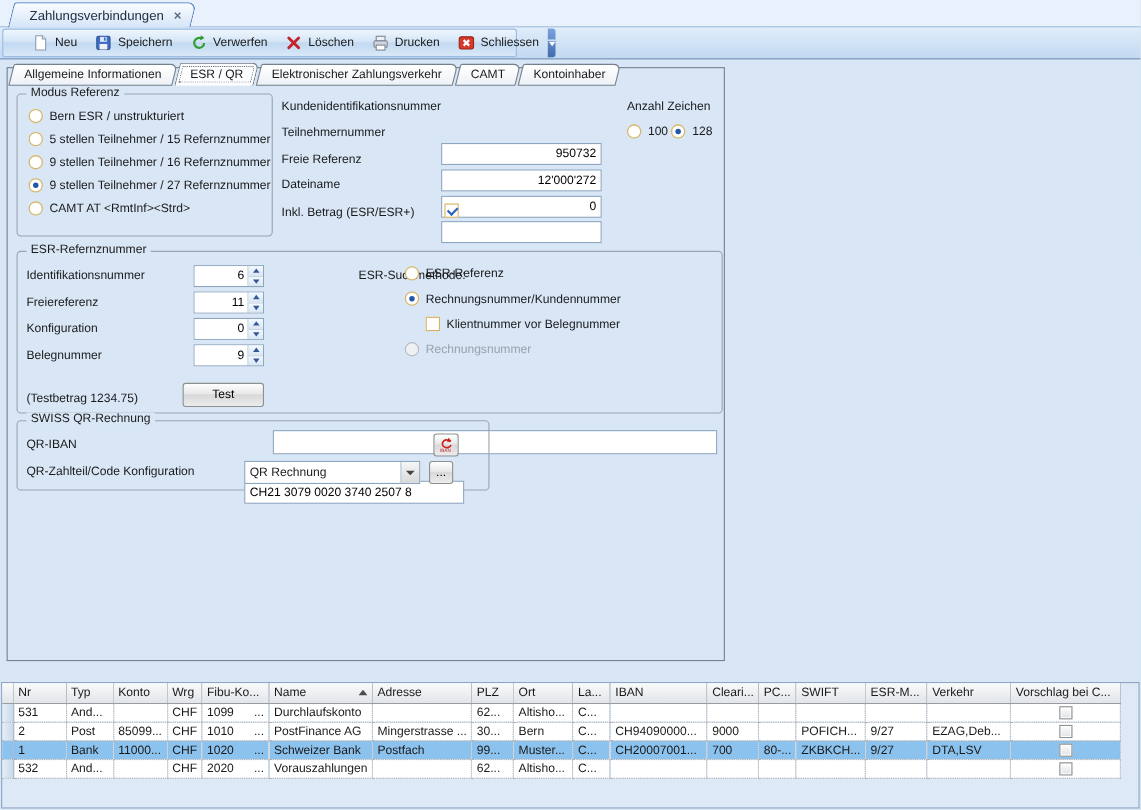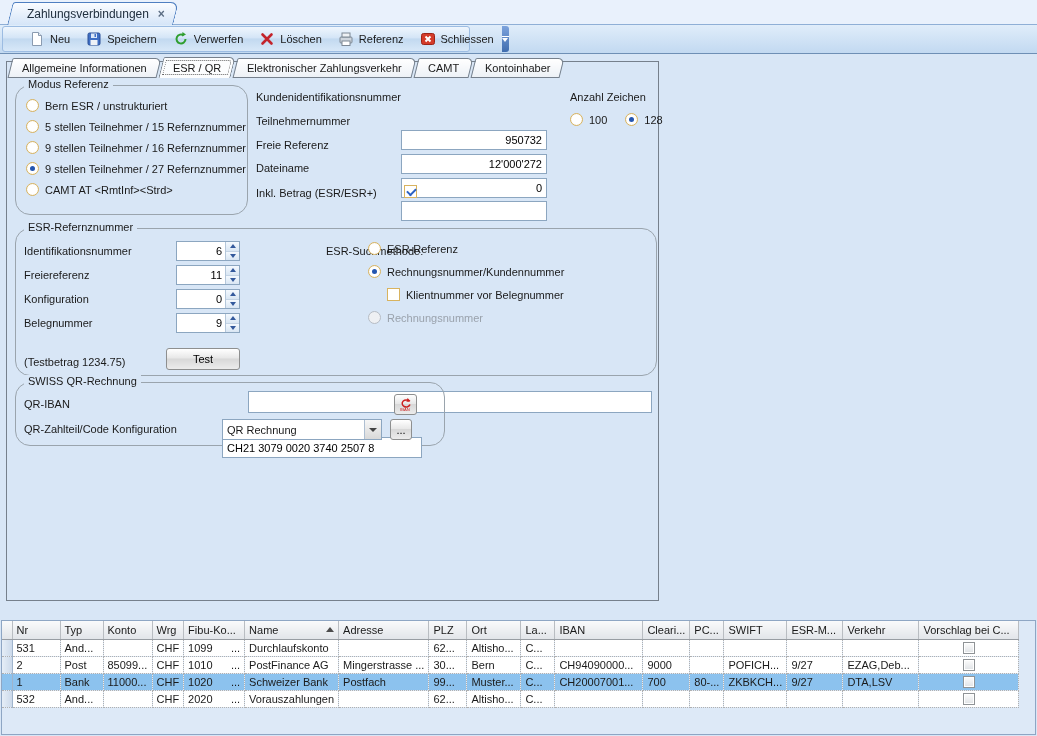--- a/index.html
+++ b/index.html
@@ -45,21 +45,21 @@
   .ptab { height:20px; margin-top:1px; padding:0 11px; display:flex; align-items:center;
     background:linear-gradient(#ffffff,#edf1f6);
     border:1px solid #76808c; border-radius:2px 6px 0 0;
     transform:skewX(-14deg); margin-right:2px; }
   .ptab > span { transform:skewX(14deg); white-space:nowrap; }
   .ptab.active { height:21px; margin-top:0; background:#fcfdfe; border-bottom:none;
     outline:1px dotted #666; outline-offset:-4px; }
   
   .tab-panel { position:absolute; left:6px; top:61px; width:653px; height:540px;
     border:1px solid #76808c; z-index:1; }
-  .groupbox { position:absolute; border:1px solid #9aa4ad; border-radius:15px; }
+  .groupbox { position:absolute; border:1px solid #9aa4ad; border-radius:4px; }
   .gb-legend { position:absolute; top:-8px; left:8px; background:#d8e6f6; padding:0 4px;
     white-space:nowrap; }
   .lbl { position:absolute; white-space:nowrap; }
   .tb-input { position:absolute; height:20px; border:1px solid #8ca6c0; background:#fff;
     font:11px "Liberation Sans",sans-serif; padding:0 4px;margin-top:43px; }
   .num { text-align:right; }
   
   .opt-row { display:flex; align-items:center; gap:6px; white-space:nowrap; }
   .radio { width:13px; height:13px; border-radius:50%; border:1px solid #d8b35f;
     background:radial-gradient(#ffffff 55%, #f3ecd9); flex:0 0 13px; position:relative; }
@@ -167,21 +167,21 @@
             <path d="M3.5 3.5 L12.5 12.5 M12.5 3.5 L3.5 12.5" stroke="#c3242c" stroke-width="2.6" stroke-linecap="round"></path>
           </svg>
           <span>Löschen</span>
         </div>
         <div class="tb-btn">
           <svg viewBox="0 0 16 16">
             <rect x="2" y="6" width="12" height="6" rx="1" fill="#cfd6de" stroke="#7d8894"></rect>
             <rect x="4" y="2" width="8" height="4" fill="#eef1f4" stroke="#7d8894"></rect>
             <rect x="4" y="10" width="8" height="4.5" fill="#fff" stroke="#7d8894"></rect>
           </svg>
-          <span>Referenz</span>
+          <span>Drucken</span>
         </div>
         <div class="tb-btn">
           <svg viewBox="0 0 16 16">
             <rect x="1.5" y="2.5" width="13" height="11" rx="2" fill="#d43b2a" stroke="#9c2418"></rect>
             <path d="M5.5 5.5 l5 5 M10.5 5.5 l-5 5" stroke="#fff" stroke-width="2"></path>
           </svg>
           <span>Schliessen</span>
         </div>
       </div>
     <div class="tb-overflow">
@@ -243,21 +243,21 @@
   <span class="lbl" style="left:249px; top:53px;">Teilnehmernummer</span>
   <input class="tb-input num" style="left: 394px; top: 49px; width: 146px;" value="12'000'272">
 
   <span class="lbl" style="left:249px; top:77px;">Freie Referenz</span>
   <input class="tb-input num" style="left: 394px; top: 73px; width: 146px;" value="0">
 
   <span class="lbl" style="left:249px; top:100px;">Dateiname</span>
   <input class="tb-input" style="left: 394px; top: 96px; width: 146px;" value="">
 
   <span class="lbl" style="left:563px; top:29px;">Anzahl Zeichen</span>
-  <div id="anzahl-options" style="position:absolute; left:563px; top:51px; display:flex; gap:18px;">
+  <div id="anzahl-options" style="position:absolute; left:563px; top:51px; display:flex; gap:3px;">
       <div class="opt-row">
         <span class="radio"></span>
         <span>100</span>
       </div>
       <div class="opt-row">
         <span class="radio checked"></span>
         <span>128</span>
       </div>
     </div>
 

